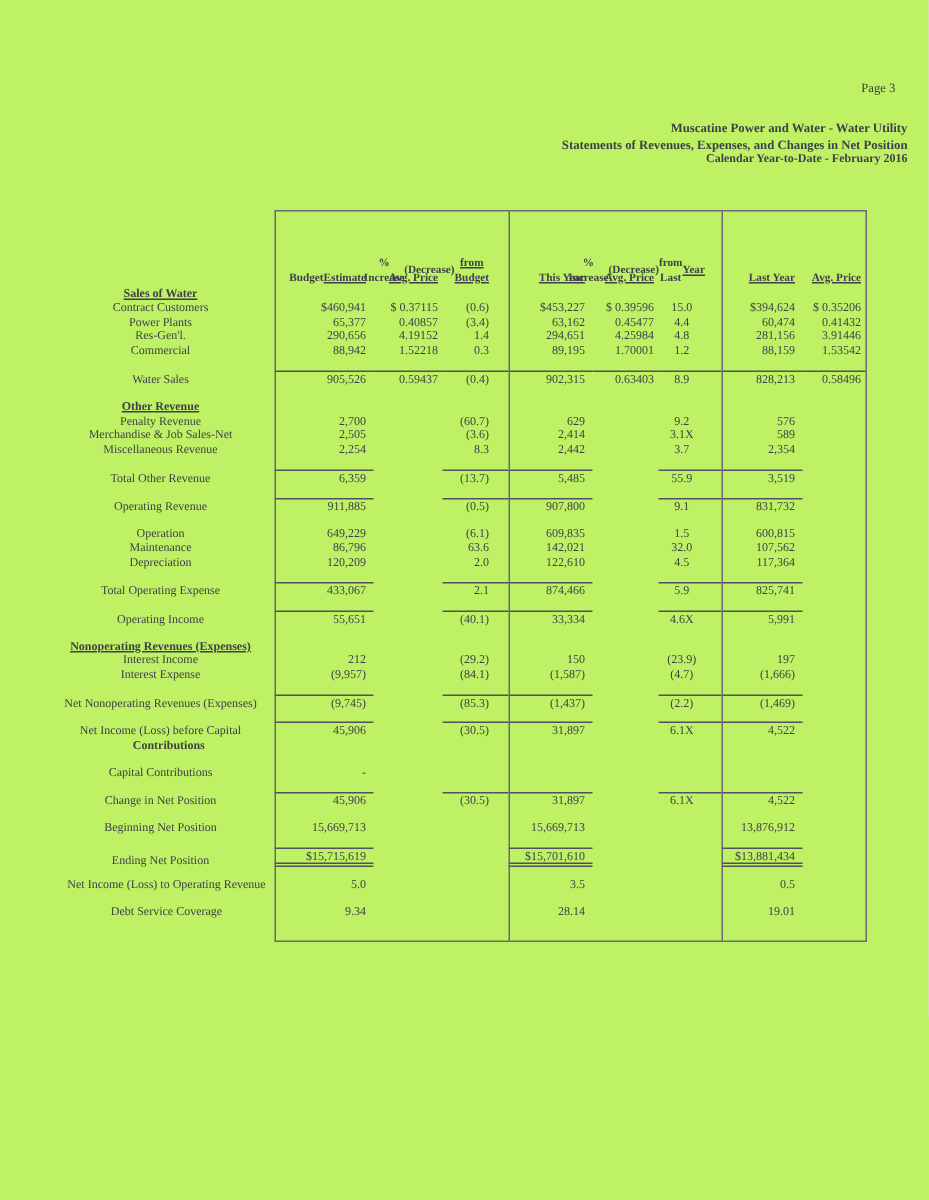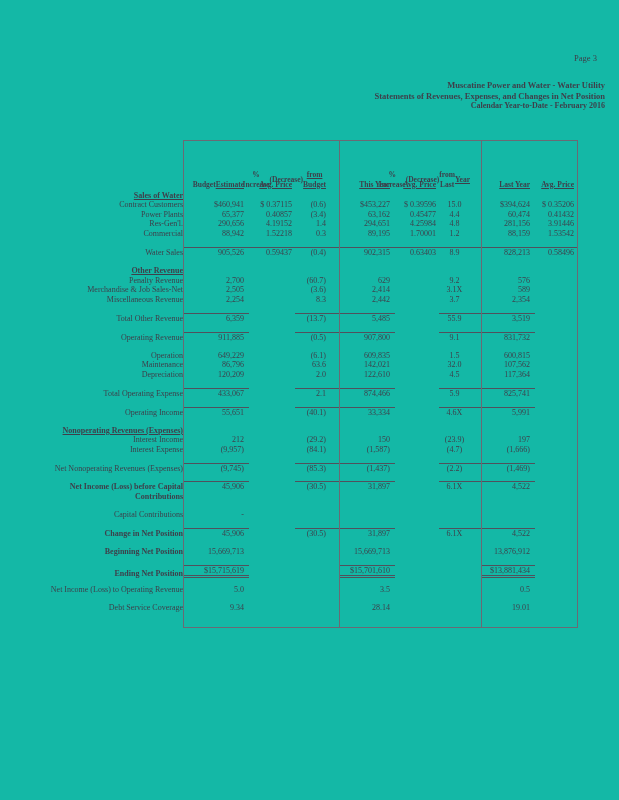--- a/index.html
+++ b/index.html
@@ -1,41 +1,41 @@
 <!DOCTYPE html>
 <html><head>
 <meta charset="utf-8">
 <style>
   html,body{margin:0;padding:0;background:#d9d9d6;}
   .sheet{
     position:relative;width:619px;height:800px;margin:0 auto;
-    background:#14b8a6;color:#3e3f4a;overflow:hidden;
+    background:#bef264;color:#3e3f4a;overflow:hidden;
     font-family:"Liberation Serif", serif;
   }
   .pageno{position:absolute;top:53px;right:22px;font-size:8.5px;}
   .titleblock{position:absolute;top:80px;left:0;right:14px;text-align:right;
     font-weight:bold;font-size:8.5px;line-height:10.5px;}
   .titleblock .t3{font-size:8px;}
 
   .tablewrap{position:absolute;left:30px;top:140px;width:547px;}
   .grid{position:relative;width:547px;padding-bottom:16px;}
 
   .row{display:grid;grid-template-columns:153px 66px 46px 44px 56px 44px 42px 54px 42px;
     height:9.6px;align-items:end;font-size:8px;line-height:9px;}
   .row.spacer{display:block;height:9px;}
   .row.hrow{height:50px;align-items:end;}
 
   .cell{text-align:right;white-space:nowrap;}
   .c1,.c4,.c7{padding-right:5px;}
   .c2,.c5,.c8{padding-right:3px;}
   .c3{padding-right:13px;}
   .c6{padding-right:11px;text-align:center;}
-  .lbl{text-align:right;white-space:nowrap;padding-left:1px;}
+  .lbl{text-align:center;white-space:nowrap;padding-left:1px;}
   .lbl.section{font-weight:bold;text-decoration:underline;}
-  .lbl.bold{font-weight:bold;}
+  .lbl.bold{font-weight:normal;}
   .lbl.bold2{font-weight:bold;padding-left:12px;}
   .lbl.ratio{padding-left:9px;}
 
   .rule{border-top:1px solid #50515c;}
   .dbl{border-bottom:3px double #50515c;}
 
   .hcell{display:flex;flex-direction:row;justify-content:flex-end;align-items:center;
     text-align:center;font-size:7.5px;line-height:9.5px;font-weight:bold;padding-bottom:1px;}
   .hline.u{text-decoration:underline;}
 

